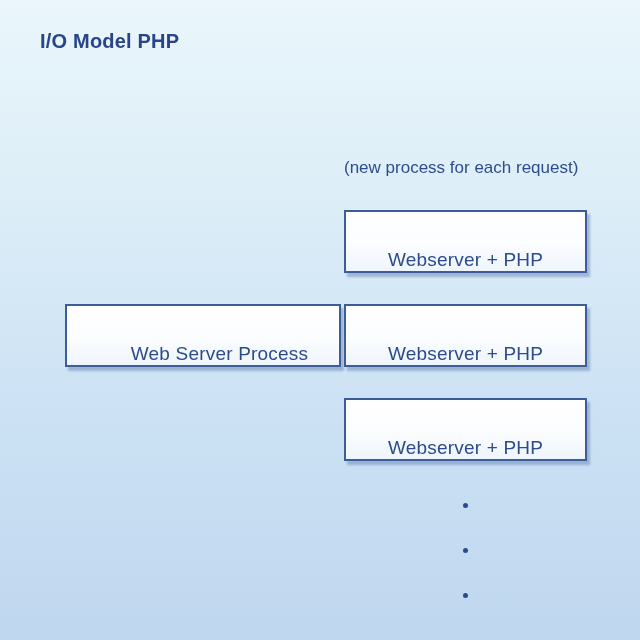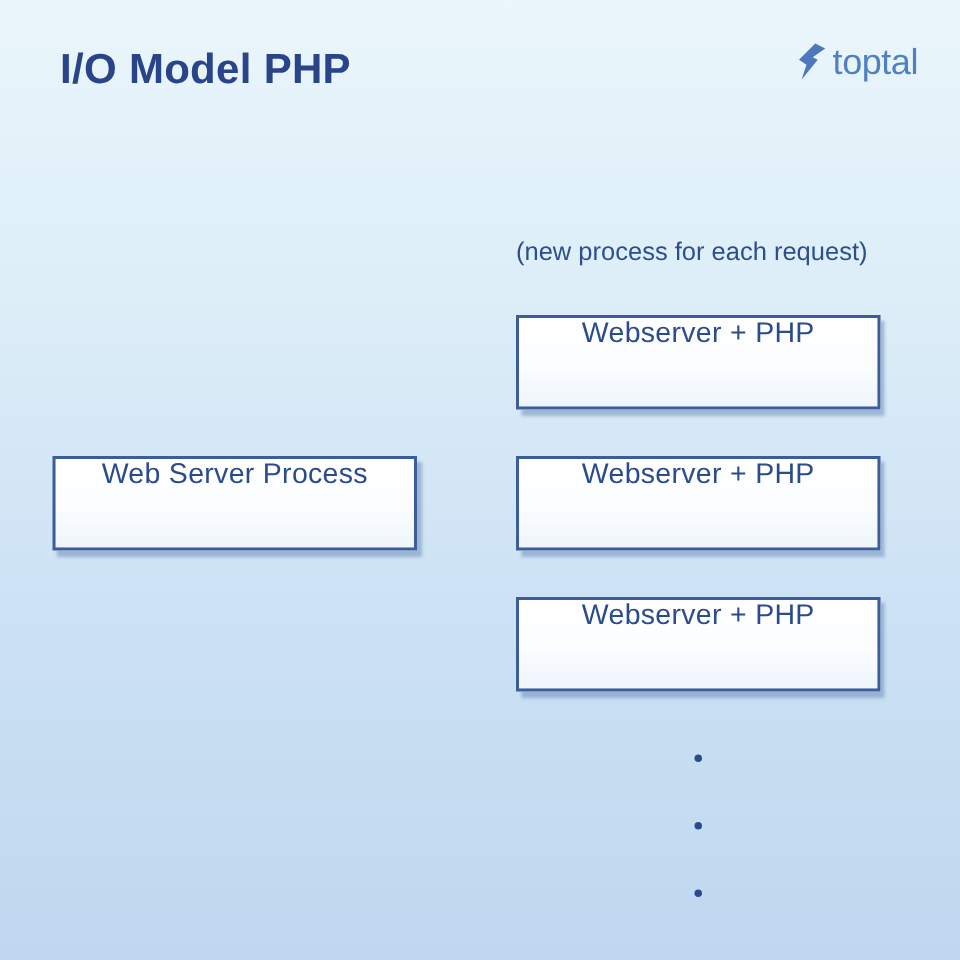--- a/index.html
+++ b/index.html
@@ -13,21 +13,21 @@
     width: 640px;
     height: 640px;
     overflow: hidden;
     background: linear-gradient(180deg, #eaf6fb 0%, #ddeef8 30%, #cde2f4 62%, #bfd7ef 100%);
   }
   .page-title {
     position: absolute;
     left: 40px;
     top: 30px;
     margin: 0;
-    font-size: 28px;
+    font-size: 20px;
     font-weight: bold;
     letter-spacing: 0.2px;
     color: #2a4489;
   }
   .brand {
     position: absolute;
     top: 28px;
     right: 28px;
     display: flex;
     align-items: center;
@@ -54,29 +54,29 @@
     color: #2e4d8e;
   }
   .box {
     position: absolute;
     width: 239px;
     height: 59px;
     border: 2px solid #3c5d97;
     background: linear-gradient(180deg, #ffffff 0%, #fbfdff 55%, #eef5fc 100%);
     box-shadow: 3px 4px 2px rgba(104, 134, 181, 0.5);
     display: flex;
-    align-items: flex-start;
+    align-items: flex-end;
     justify-content: center;
   }
   .box .box-label {
     font-size: 19px;
     color: #2b4b8d;
     letter-spacing: 0.2px;
   }
-  .left-box  { left: 35px;  top: 304px; }
+  .left-box  { left: 65px;  top: 304px; padding-left: 33px; }
   .rb1       { left: 344px; top: 210px; }
   .rb2       { left: 344px; top: 304px; }
   .rb3       { left: 344px; top: 398px; }
   .dot {
     position: absolute;
     left: 463px;
     width: 5px;
     height: 5px;
     border-radius: 50%;
     background: #2b4a8c;
@@ -85,26 +85,20 @@
   .dot-2 { top: 548px; }
   .dot-3 { top: 593px; }
 </style>
 </head>
 <body>
 
 <div class="canvas">
 
   <h1 class="page-title">I/O Model PHP</h1>
 
-  <div class="brand">
-    <svg viewBox="0 0 24 30" xmlns="http://www.w3.org/2000/svg" aria-hidden="true">
-      <polygon points="15,0 23,4 13,11 17,13 4,29 8,17 2,13" fill="#4d78be"></polygon>
-    </svg>
-    <span class="brand-word">toptal</span>
-  </div>
 
   <div class="caption">(new process for each request)</div>
 
   <div class="box left-box">
     <span class="box-label">Web Server Process</span>
   </div>
 
   <div class="box rb1">
     <span class="box-label">Webserver + PHP</span>
   </div>

